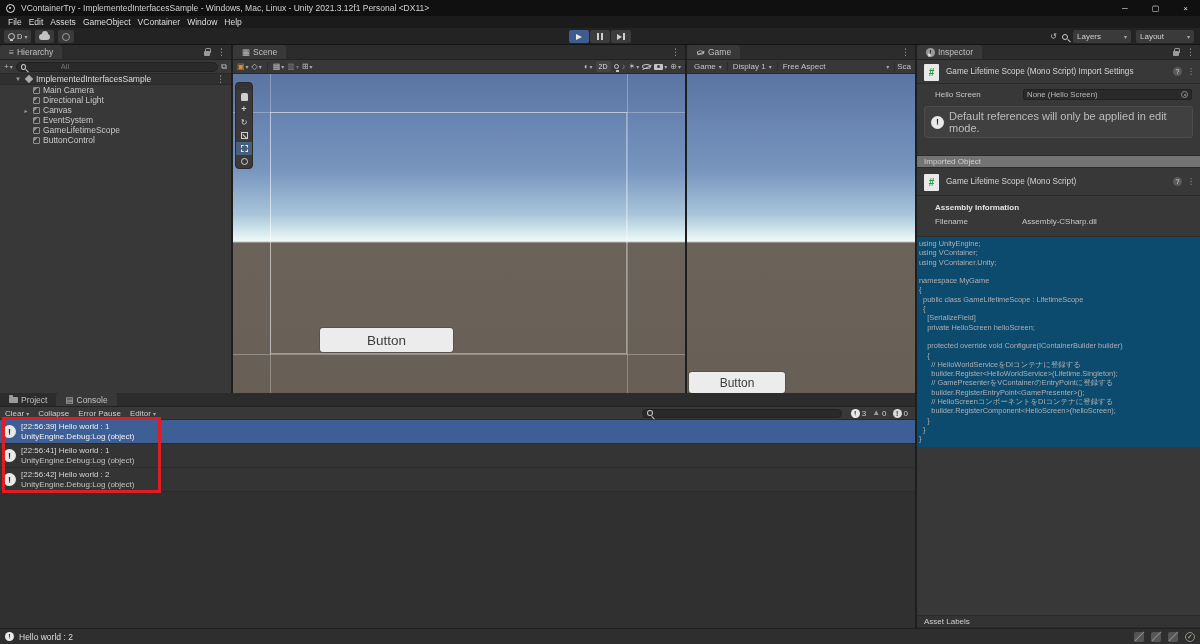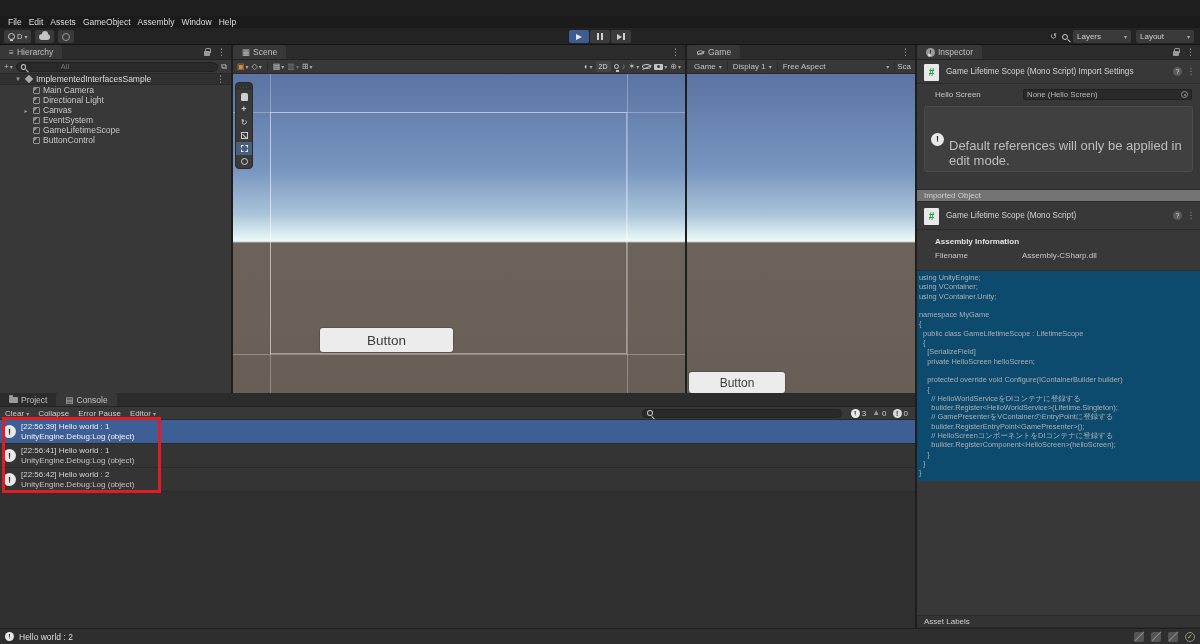--- a/index.html
+++ b/index.html
@@ -108,21 +108,21 @@
   .field-row { display:flex; align-items:center; padding:0 8px 0 18px; height:13px; margin-top:4px; }
   .field-label { width:88px; font-size:8px; color:#c8c8c8; }
   .obj-field { flex:1; height:11px; background:#2a2a2a; border:1px solid #212121; border-radius:2px; display:flex; align-items:center; justify-content:space-between; padding:0 3px; font-size:7.8px; color:#b8b8b8; }
   .picker { width:7px; height:7px; border:1px solid #8d8d8d; border-radius:50%; position:relative; }
   .picker::after { content:''; position:absolute; left:2px; top:2px; width:2px; height:2px; border-radius:50%; background:#8d8d8d; }
   .helpbox { margin:5px 7px 0; background:#404040; border:1px solid #4c4c4c; border-radius:3px; display:flex; align-items:center; gap:5px; padding:3px 6px; min-height:22px; }
   .bubble { position:relative; width:13px; height:13px; background:#e9e9e9; border-radius:50%; color:#232323; font-weight:bold; font-size:9px; display:flex; align-items:center; justify-content:center; flex:0 0 auto; }
   .bubble::after { content:''; position:absolute; left:1px; bottom:-2.5px; width:0; height:0; border:3px solid transparent; border-top:4px solid #e9e9e9; transform:rotate(18deg); }
   .bubble.small { width:9px; height:9px; font-size:7px; }
   .bubble.small::after { border-width:2px; border-top-width:3px; bottom:-2px; }
-  .helpbox-text { font-size:13px; color:#bdbdbd;margin-top:28px; }
+  .helpbox-text { font-size:11px; color:#bdbdbd; }
   .section-bar { margin-top:17px; height:13px; background:#737373; border-top:1px solid #2b2b2b; border-bottom:1px solid #2b2b2b; display:flex; align-items:center; padding-left:7px; font-size:8px; color:#cfcfcf; }
   .assembly { padding:7px 0 0 18px; font-size:8px; }
   .assembly .a-title { color:#e2e2e2; font-weight:bold; }
   .a-row { display:flex; margin-top:5px; }
   .a-row .field-label { width:87px; }
   .code-block { margin-top:10px; background:#0c4a6e; border-top:1px solid #2e2e2e; padding:2px 0 3px 2px; }
   .code-line { height:9.3px; font-size:7.4px; line-height:9.3px; color:#b0b0b0; white-space:pre; overflow:hidden; }
   .asset-labels-bar { position:absolute; left:0; right:0; top:555px; height:13px; background:#333333; border-top:1px solid #2b2b2b; border-bottom:1px solid #2b2b2b; display:flex; align-items:center; padding-left:7px; font-size:8px; color:#cfcfcf; }
 
   
@@ -152,28 +152,37 @@
   .status-icons { margin-left:auto; display:flex; gap:7px; align-items:center; }
   .slashed { width:10px; height:10px; background:#555; border-radius:2px; position:relative; }
   .slashed::after { content:''; position:absolute; left:-1px; top:4px; width:13px; height:1.4px; background:#8e8e8e; transform:rotate(-45deg); }
   .check-circ { width:10px; height:10px; border:1px solid #8e8e8e; border-radius:50%; color:#9ed06a; font-size:7px; display:flex; align-items:center; justify-content:center; }
 </style>
 </head>
 <body>
 
 <div class="window">
 
+  <div class="title-bar">
+    <span class="unity-logo"></span>
+    <span>VContainerTry - ImplementedInterfacesSample - Windows, Mac, Linux - Unity 2021.3.12f1 Personal &lt;DX11&gt;</span>
+    <div class="win-controls">
+      <span>─</span>
+      <span>▢</span>
+      <span>×</span>
+    </div>
+  </div>
 
   <div class="menu-bar">
 
   <span class="menu-item">File</span>
       <span class="menu-item">Edit</span>
       <span class="menu-item">Assets</span>
       <span class="menu-item">GameObject</span>
-      <span class="menu-item">Assembly</span>
+      <span class="menu-item">VContainer</span>
       <span class="menu-item">Window</span>
       <span class="menu-item">Help</span>
     </div>
 
   <div class="main-toolbar">
     <div class="tb-left">
       <div class="tb-btn">
         <span class="avatar-glyph"></span>
         <span>D</span>
         <span class="caret">▾</span>

